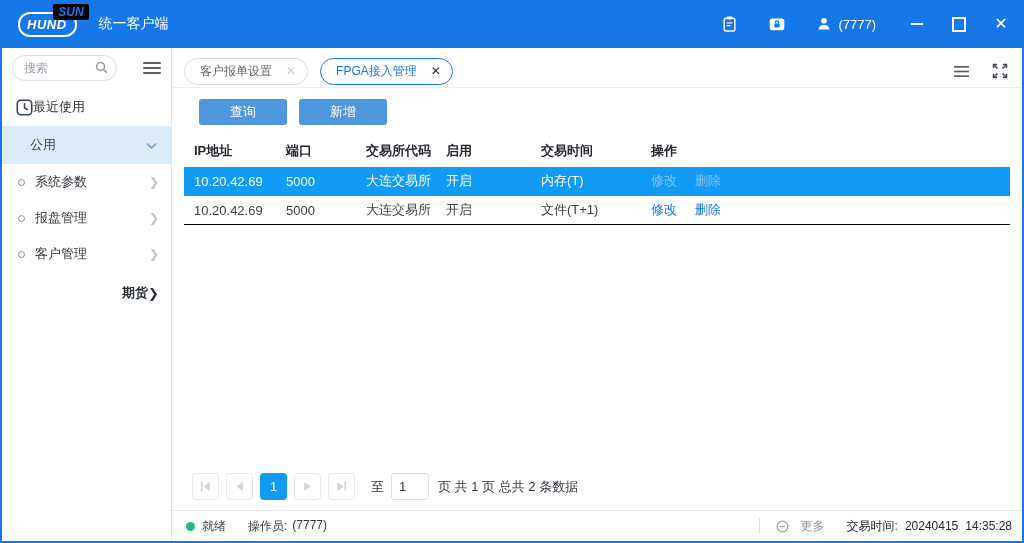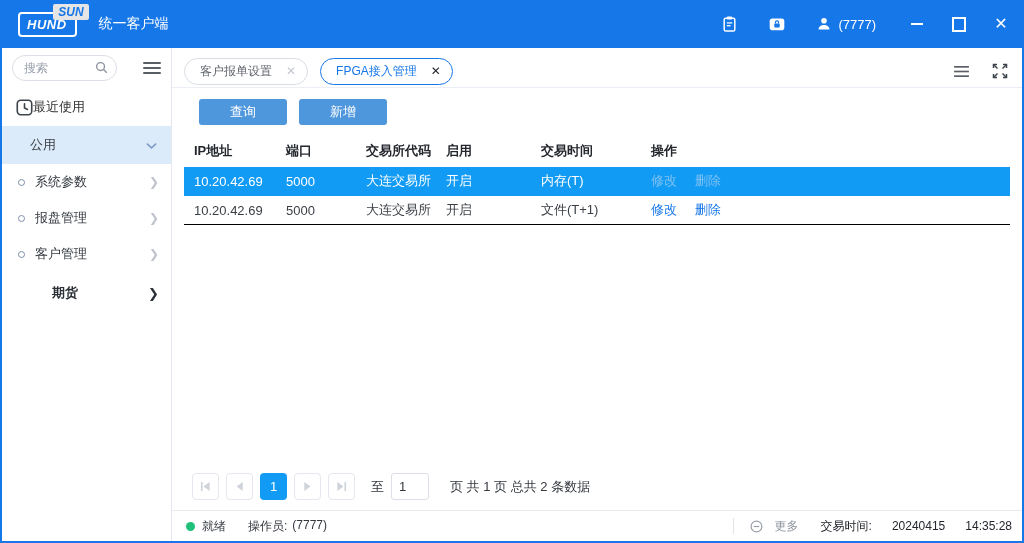--- a/index.html
+++ b/index.html
@@ -4,23 +4,23 @@
 <style>
   * { box-sizing: border-box; margin: 0; padding: 0; }
   html,body { width:1024px; height:543px; }
   body { font-family:"Liberation Sans","DejaVu Sans",sans-serif; font-size:13px; color:#333; background:#fff; }
   .window { width:1024px; height:543px; display:flex; flex-direction:column;
             border-left:2px solid #1677e8; border-right:2px solid #1677e8; border-bottom:2px solid #1677e8; }
 
   
   .titlebar { height:48px; flex:0 0 48px; background:#1677e8; display:flex; align-items:center; padding:0 14px 0 16px; }
   .logo { position:relative; display:inline-block; margin-right:22px; }
-  .logo-hund { display:inline-block; border:2px solid #fff; border-radius:4px; padding:3px 8px 3px 7px;
+  .logo-hund { display:inline-block; border:2px solid #fff; border-radius:12px; padding:3px 8px 3px 7px;
                color:#fff; font-weight:bold; font-size:13px; letter-spacing:.5px; font-style:italic; }
-  .logo-sun { position:absolute; top:-8px; right:-12px; background:#e5e5e5; color:#1677e8; font-weight:bold;
+  .logo-sun { position:absolute; top:-8px; right:-12px; background:#000000; color:#1677e8; font-weight:bold;
               font-style:italic; font-size:12px; padding:1px 5px; border-radius:2px; }
   .app-title { color:#fff; font-size:14px; }
   .tb-right { margin-left:auto; display:flex; align-items:center; }
   .tb-ic { width:18px; height:18px; display:flex; align-items:center; justify-content:center; cursor:pointer; }
   .tb-ic + .tb-ic { margin-left:30px; }
   .tb-user { display:flex; align-items:center; margin-left:30px; color:#fff; font-size:13px; gap:6px; }
   .win-ctrls { display:flex; align-items:center; margin-left:34px; gap:28px; }
   .wc { width:14px; height:14px; position:relative; cursor:pointer; display:flex; align-items:center; justify-content:center; }
   .wc-min:after { content:""; width:12px; height:2px; background:#fff; }
   .wc-max:after { content:""; width:11px; height:11px; border:2px solid #fff; }
@@ -39,21 +39,21 @@
   .search-ic { position:absolute; right:8px; top:5px; }
   .menu-ic { width:18px; height:14px; display:flex; flex-direction:column; justify-content:space-between; cursor:pointer; padding:1px 0; }
   .menu-ic span { height:2px; background:#5a5f66; border-radius:1px; }
   .recent { height:38px; display:flex; align-items:center; padding:0 14px; cursor:pointer; }
   .group-row { height:38px; display:flex; align-items:center; background:#dcebfa; padding:0 14px 0 28px; cursor:pointer; }
   .group-row .gr-label { color:#3a3f45; }
   .side-item { height:36px; display:flex; align-items:center; padding:0 12px 0 16px; gap:10px; cursor:pointer; }
   .ring { width:7px; height:7px; border:1.5px solid #7d8ea6; border-radius:50%; flex:0 0 7px; }
   .side-item .lbl { flex:1; color:#33383f; }
   .chev { color:#c0c4cc; font-size:12px; }
-  .futures { height:38px; display:flex; align-items:center; padding:0 12px 0 50px; margin-top:2px; cursor:pointer; }
+  .futures { height:38px; display:flex; align-items:center; padding:0 12px 0 22px; margin-top:2px; cursor:pointer;text-align:right; }
   .futures .lbl { flex:1; font-weight:bold; color:#2b3036; }
   .futures .chev-b { color:#2b3036; font-weight:bold; font-size:13px; }
 
   
   .main { flex:1; display:flex; flex-direction:column; min-width:0; }
   .tabbar { height:40px; flex:0 0 40px; border-bottom:1px solid #ebeef5; display:flex; align-items:center; padding:7px 14px 0 12px; gap:12px; }
   .tab { height:27px; display:flex; align-items:center; gap:14px; border:1px solid #d9dde3; border-radius:14px;
          padding:0 11px 0 15px; font-size:12px; color:#5f646b; cursor:pointer; background:#fff; }
   .tab .tclose { color:#c3c7cf; font-size:12px; cursor:pointer; }
   .tab.active { border-color:#1677e8; color:#1677e8; }
@@ -75,31 +75,31 @@
   .trow.selected .alink { color:#7fc0ef; }
 
   .pagination { margin-top:auto; display:flex; align-items:center; gap:7px; padding:0 0 10px 8px; }
   .pg-btn { width:27px; height:27px; border:1px solid #e4e7ed; border-radius:4px; background:#fff;
             display:flex; align-items:center; justify-content:center; cursor:pointer; }
   .pg-cur { width:27px; height:27px; border-radius:4px; background:#129bf5; color:#fff; display:flex;
             align-items:center; justify-content:center; font-size:13px; cursor:pointer; }
   .pg-goto-label { margin-left:9px; color:#33383f; }
   .pg-input { width:38px; height:27px; border:1px solid #dcdfe6; border-radius:3px; padding:0 7px; font-size:13px;
               color:#33383f; font-family:inherit; outline:none; }
-  .pg-summary { color:#33383f; margin-left:14px; }
+  .pg-summary { color:#33383f; margin-left:2px; }
 
   
   .statusbar { height:31px; flex:0 0 31px; border-top:1px solid #e8eaee; display:flex; align-items:center;
                padding:0 10px 0 14px; font-size:12px; color:#33383f; background:#fff; }
   .dot { width:9px; height:9px; border-radius:50%; background:#1fc17a; margin-right:7px; }
   .op { margin-left:22px; display:flex; gap:5px; }
   .sb-right { margin-left:auto; display:flex; align-items:center; }
   .sb-div { width:1px; height:16px; background:#e0e3e8; margin-right:16px; }
   .more { display:flex; align-items:center; gap:12px; color:#8d939c; cursor:pointer; }
-  .time-group { display:flex; align-items:center; gap:20px; margin-left:22px; color:#23272d; }
+  .time-group { display:flex; align-items:center; gap:7px; margin-left:22px; color:#23272d; }
 </style>
 </head>
 <body>
 
 <div class="window">
 
   <div class="titlebar">
     <div class="logo">
       <span class="logo-hund">HUND</span>
       <span class="logo-sun">SUN</span>

